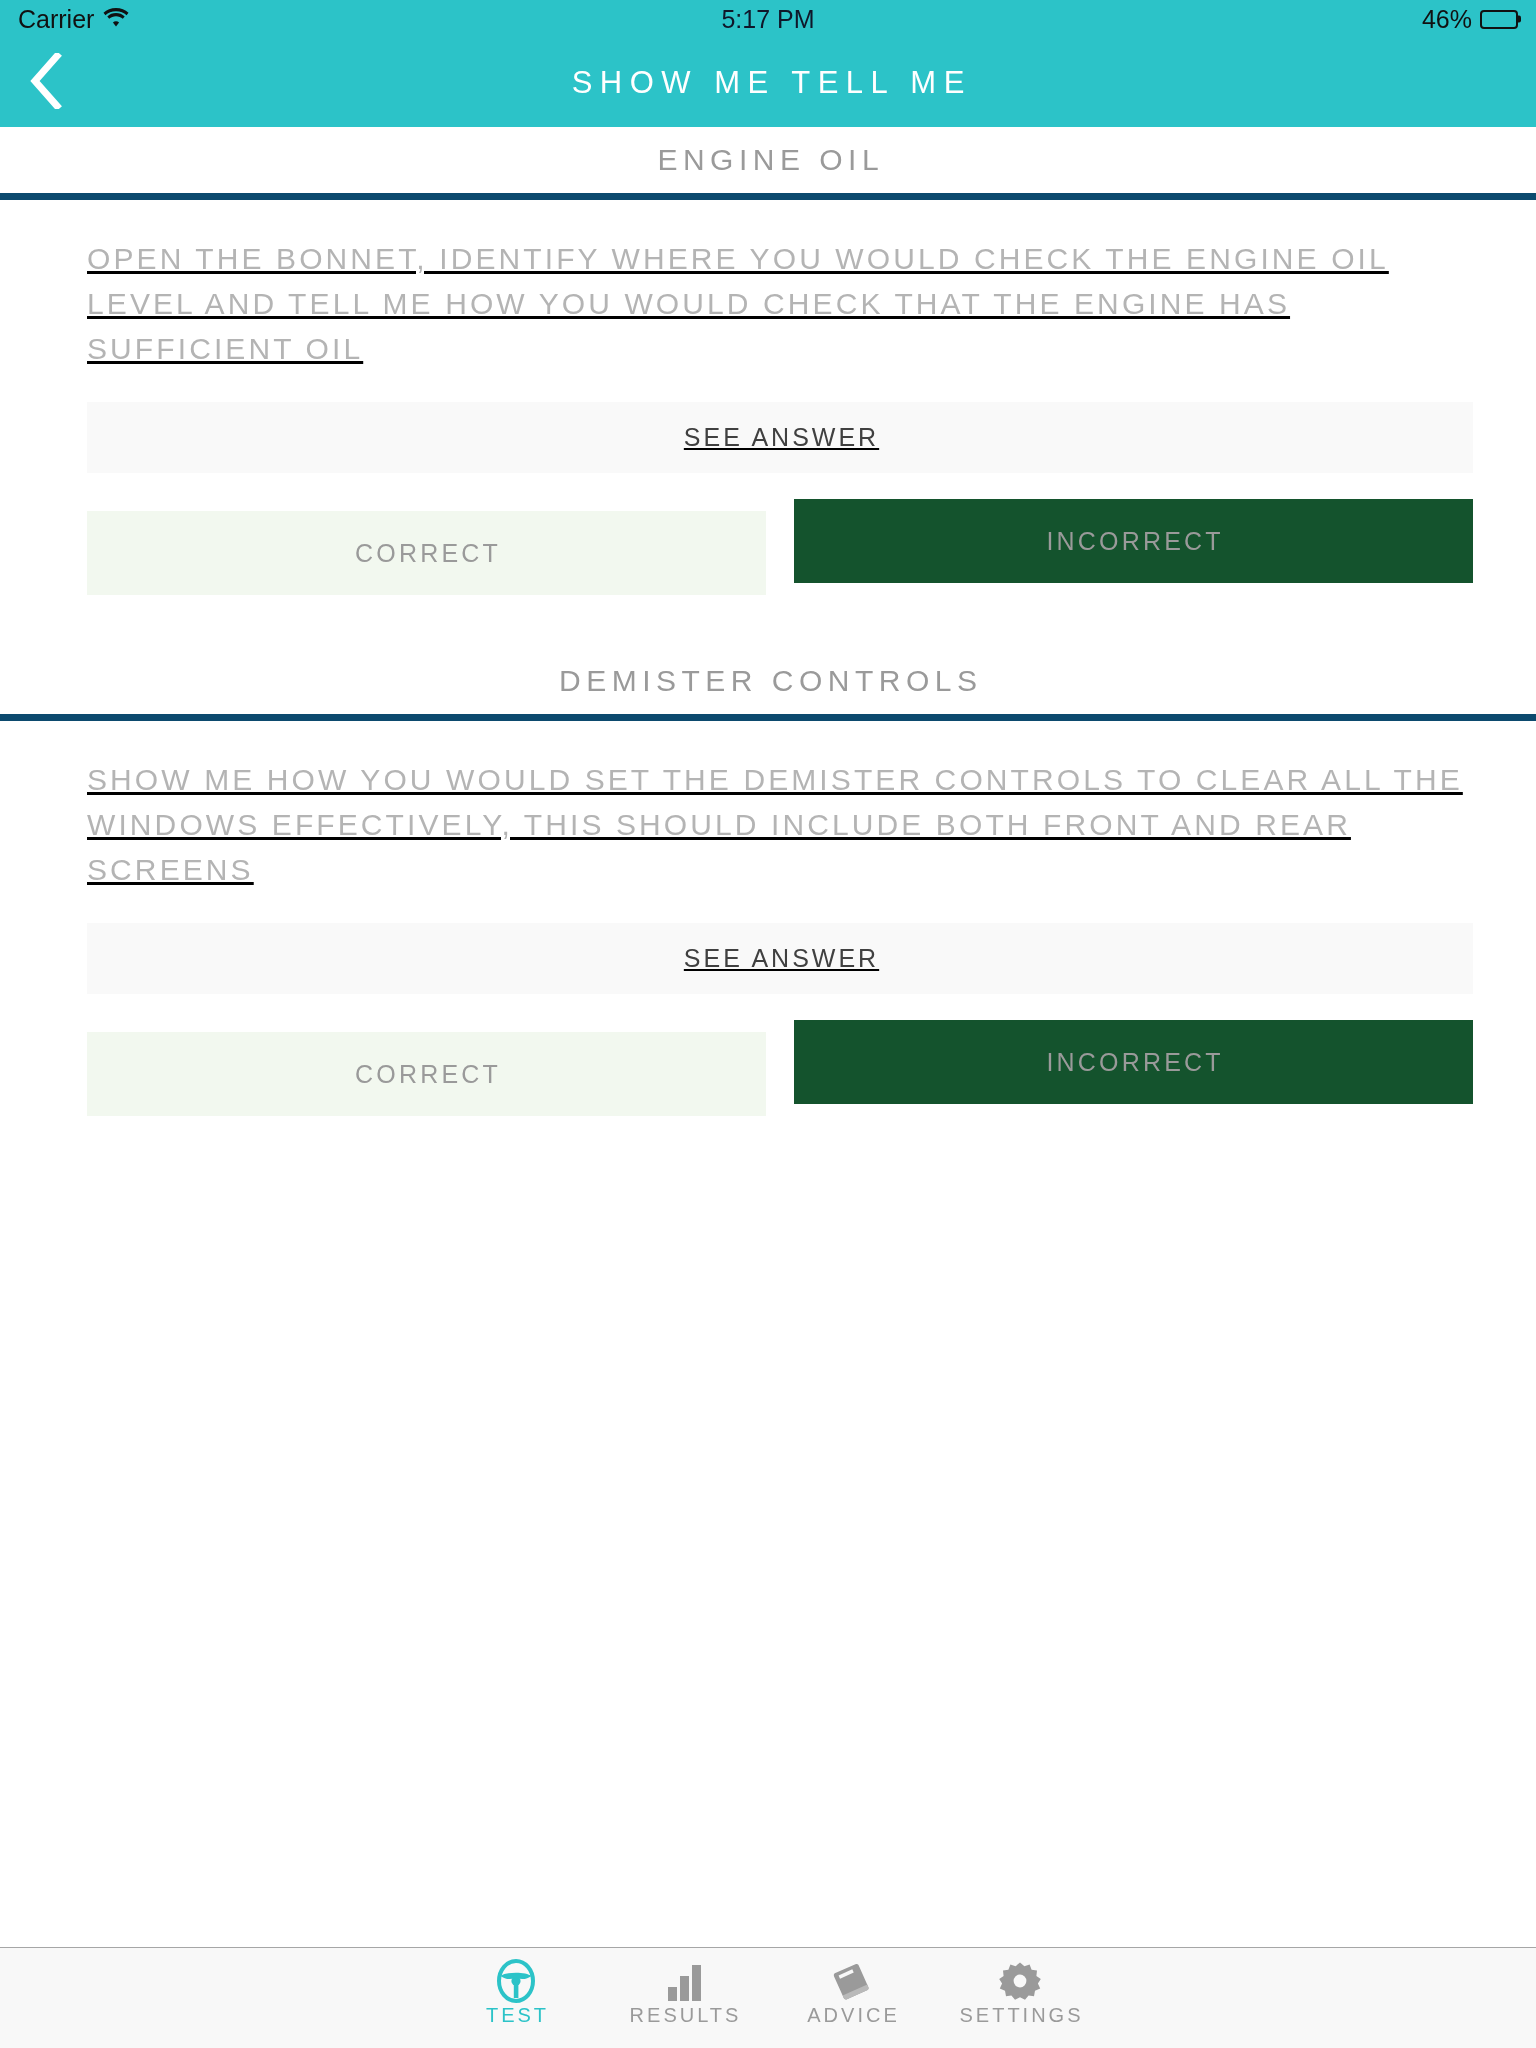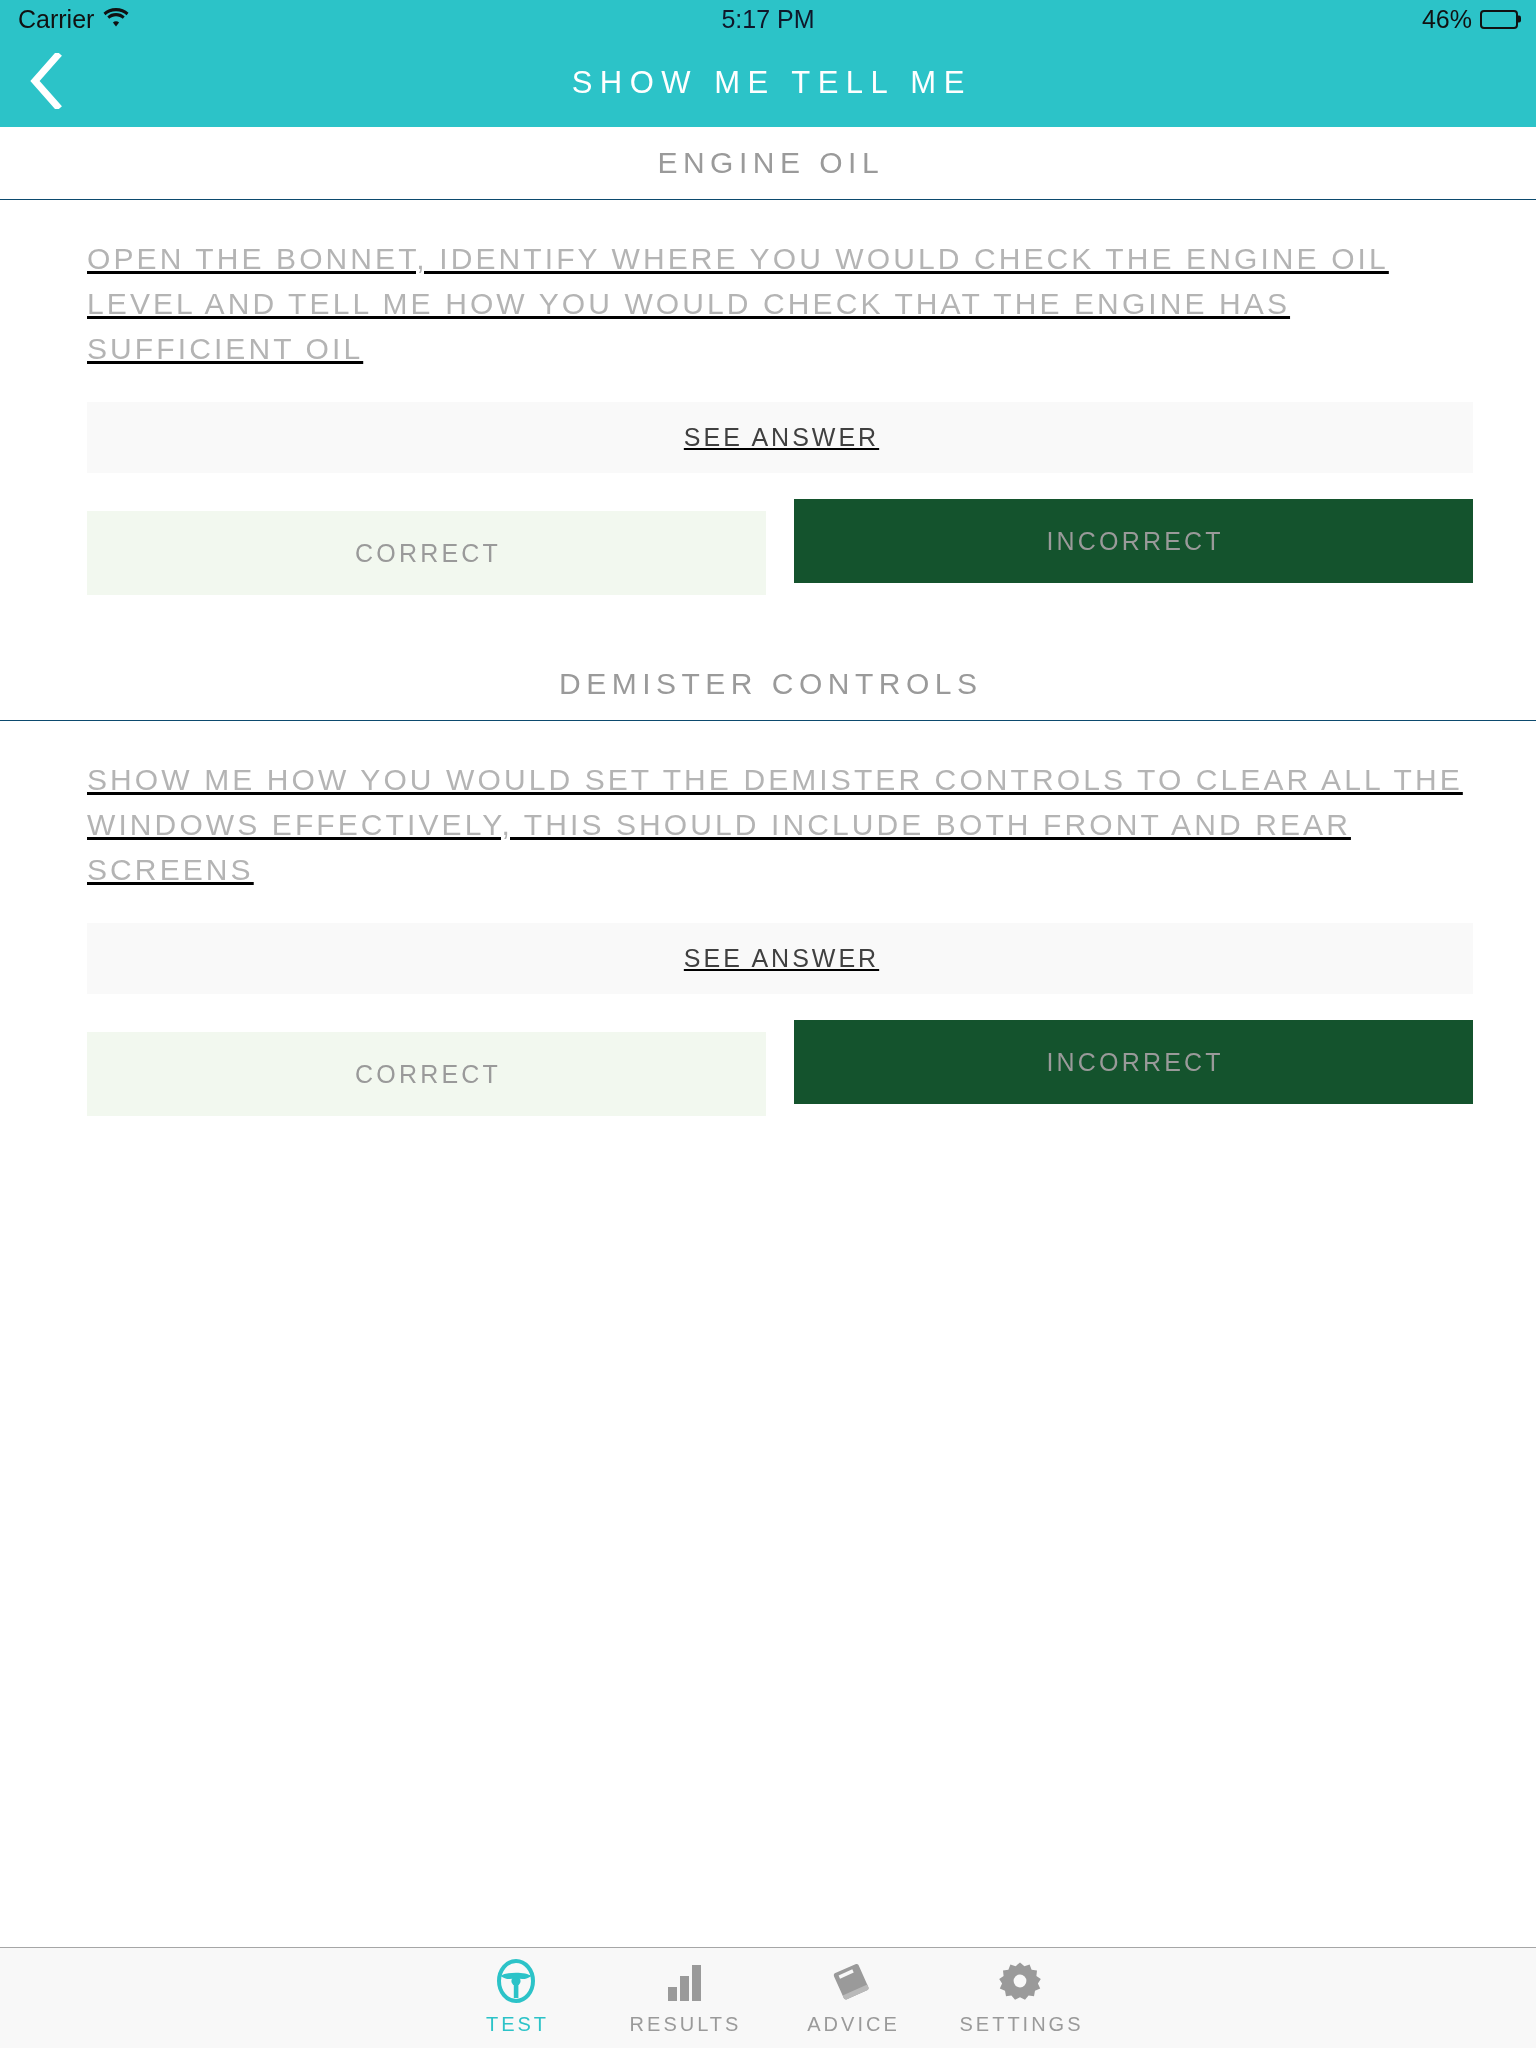--- a/index.html
+++ b/index.html
@@ -120,21 +120,21 @@
     bottom: 101px;
     background: #ffffff;
     overflow: hidden;
   }
 
   .section-header {
     height: 73px;
     display: flex;
     align-items: center;
     justify-content: center;
-    border-bottom: 1px solid #0c4a6e;
+    border-bottom: 7px solid #0c4a6e;
     box-sizing: border-box;
   }
   .section-header-text {
     color: #9a9a9a;
     font-size: 30px;
     letter-spacing: 5.5px;
     text-indent: 5.5px;
     font-weight: 400;
   }
 
@@ -216,21 +216,20 @@
     display: flex;
     align-items: flex-start;
     justify-content: center;
     padding-top: 10px;
   }
   .tab-item {
     width: 168px;
     display: flex;
     flex-direction: column;
     align-items: center;
-    gap: 9px;
   }
   .tab-icon {
     height: 46px;
     display: flex;
     align-items: center;
     justify-content: center;
   }
   .tab-label {
     font-size: 20px;
     letter-spacing: 3px;

